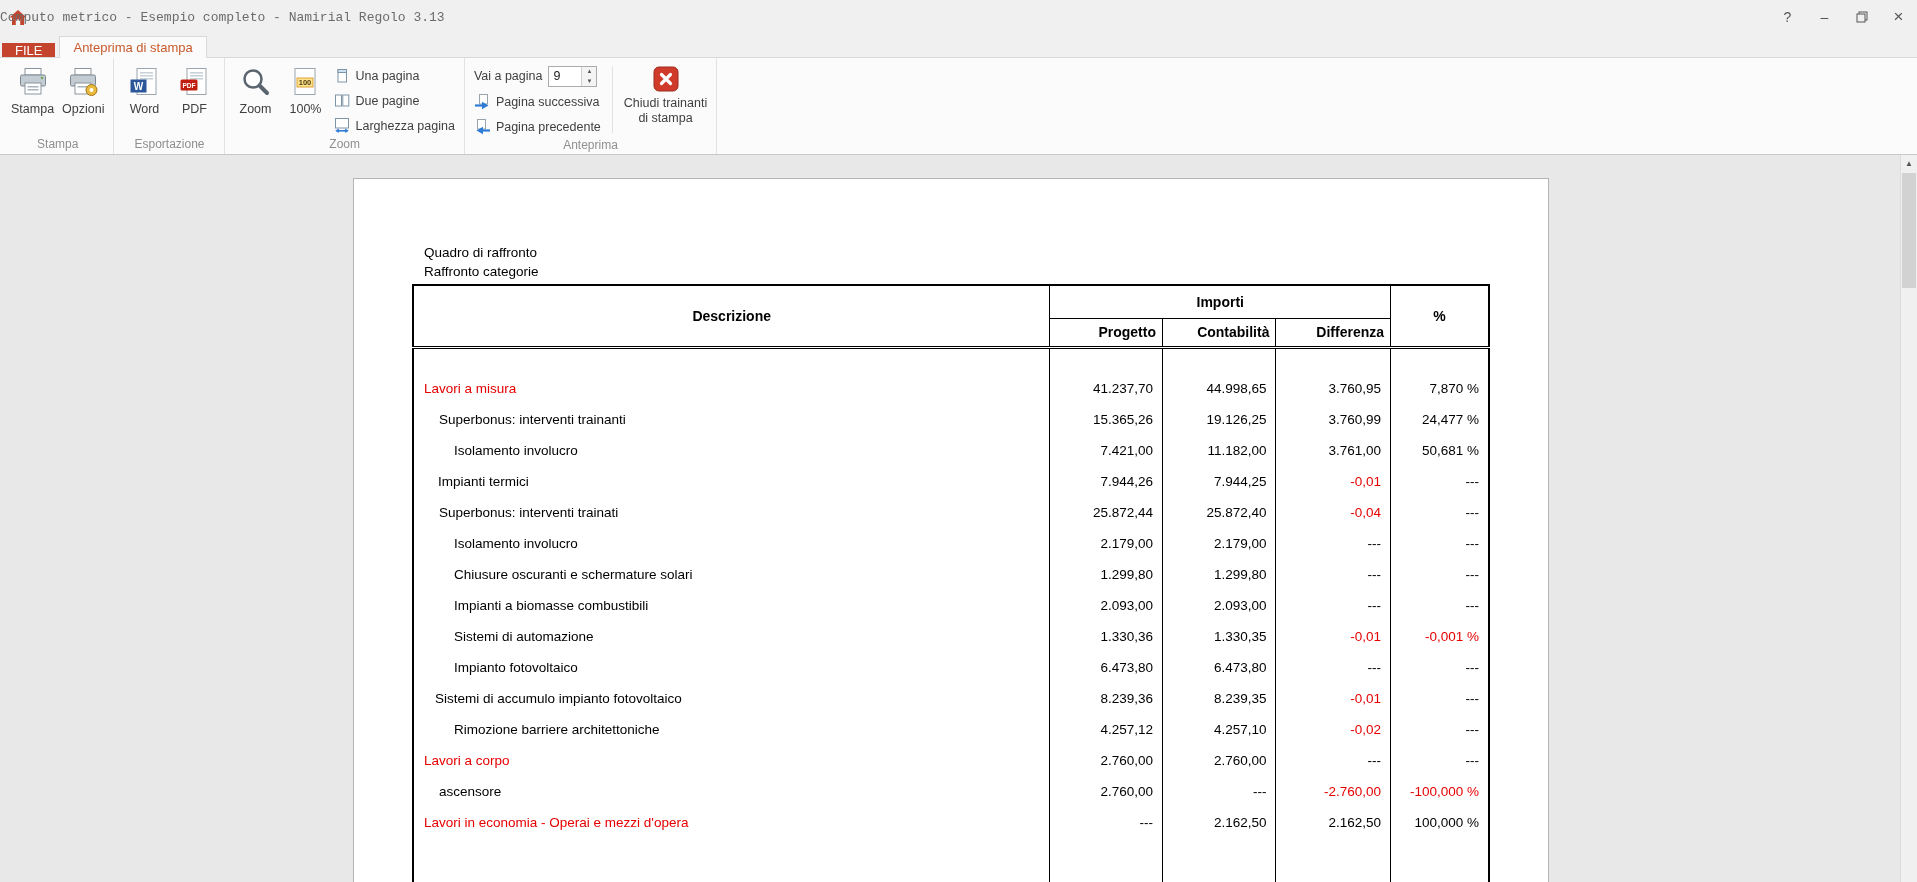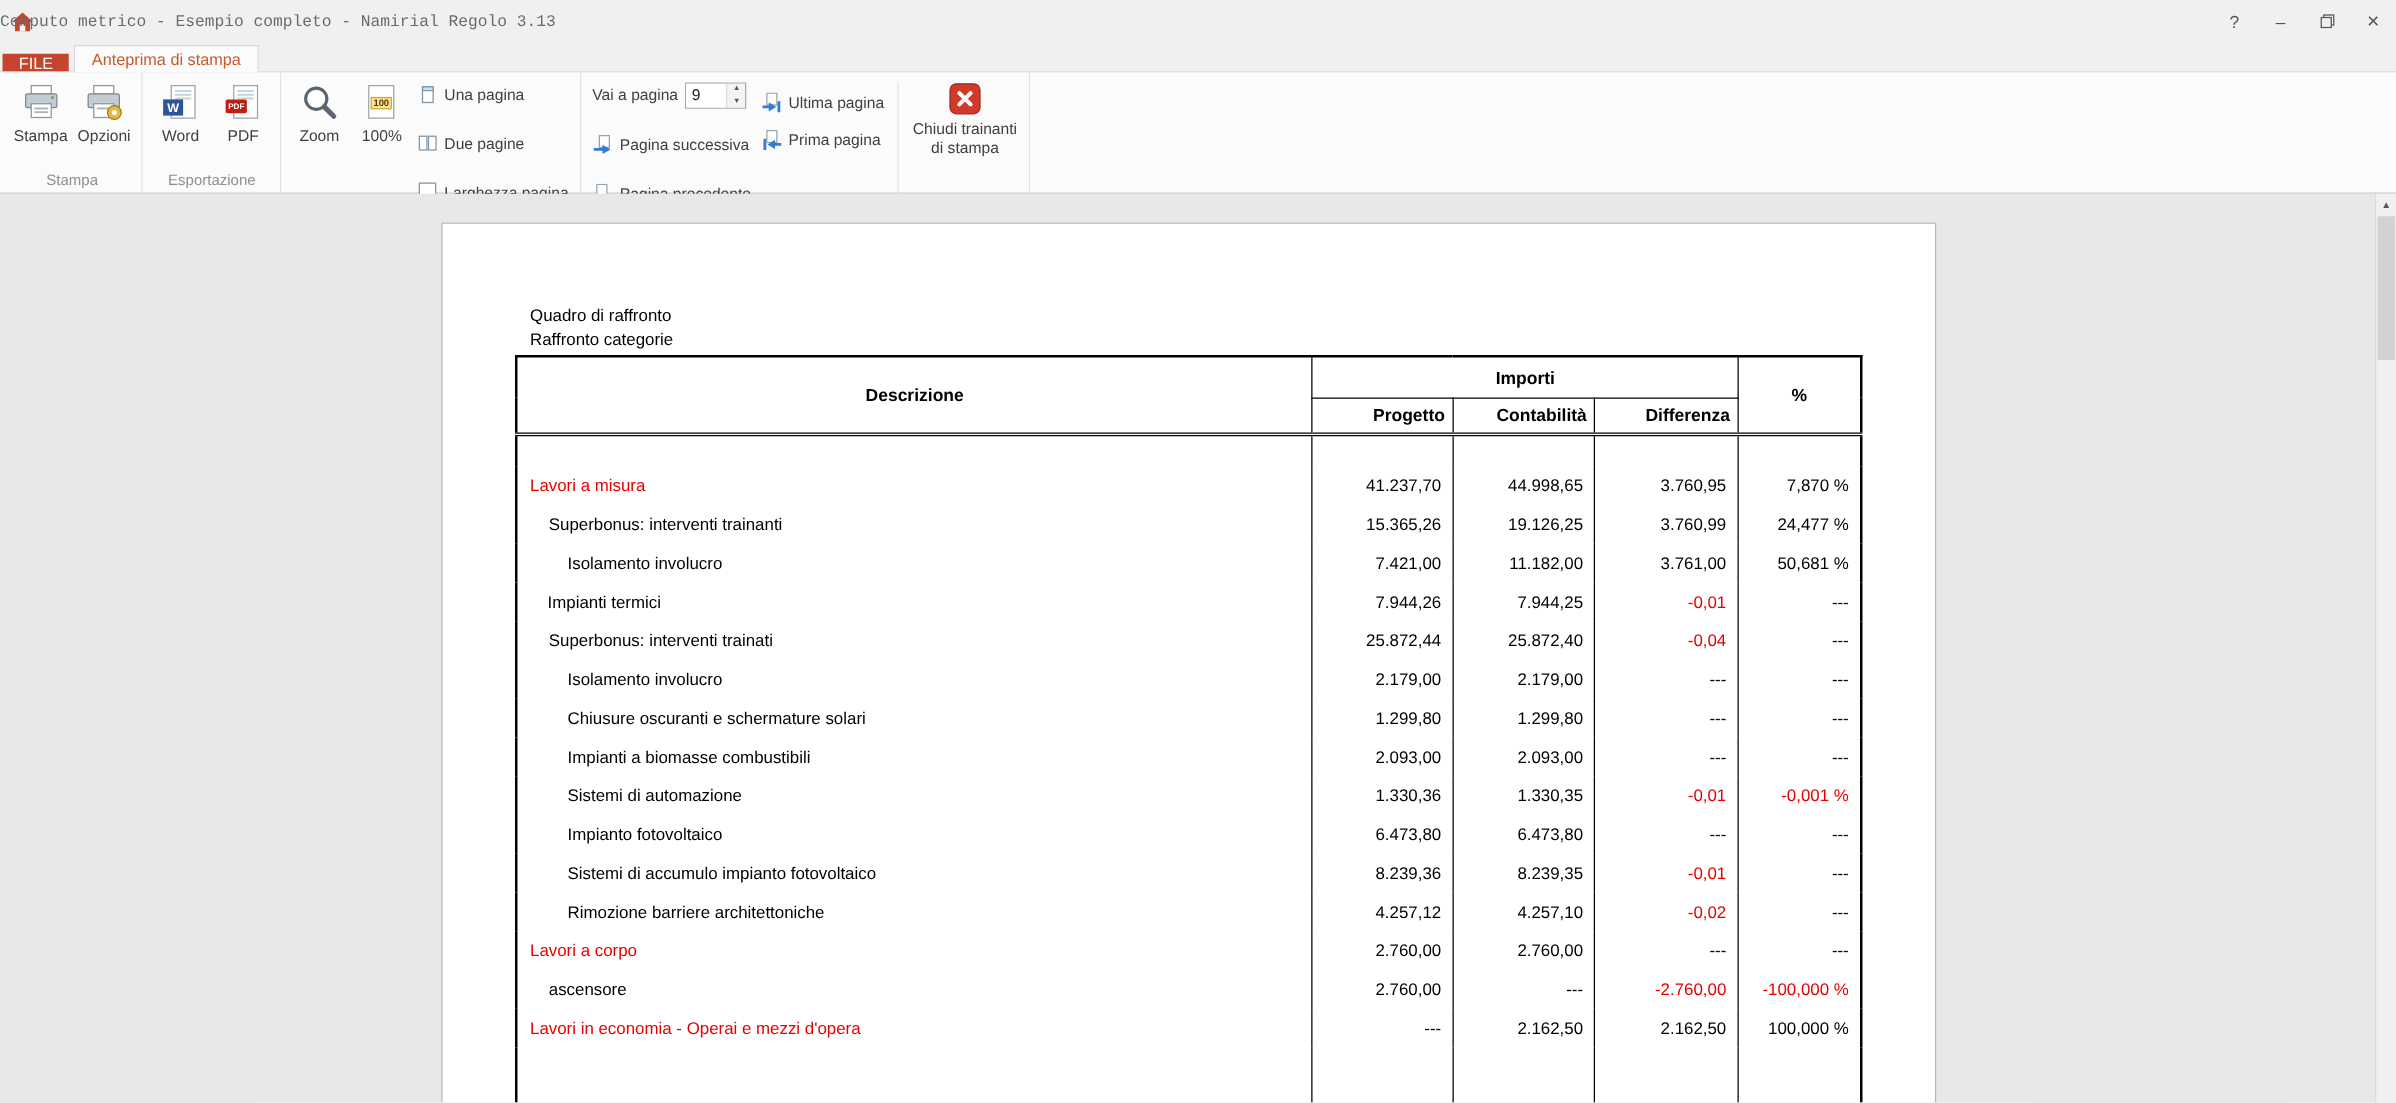--- a/index.html
+++ b/index.html
@@ -26,21 +26,21 @@
   .tab-file { background:var(--accent-red,#c5442e); color:#fff; margin-right:4px; }
   .tab-active { background:#fbfbfb; color:var(--active-tab-text,#c75a2c); border:1px solid #d9d9d9; border-bottom:none; margin-bottom:-1px; height:22px; }
   
   .ribbon { height:97px; background:#fbfbfb; border-bottom:1px solid #c9c9c9; display:flex; align-items:stretch; padding-left:2px; }
   .rgroup { display:flex; flex-direction:column; border-right:1px solid #e2e2e2; }
   .rgroup-content { flex:1; display:flex; align-items:stretch; padding:3px 5px 0 5px; }
   .rgroup-label { text-align:center; font-size:12px; color:#8f8f8f; padding:0 6px 3px 6px; }
   .big-btn { display:flex; flex-direction:column; align-items:center; min-width:50px; border:none; background:transparent; font:inherit; font-size:12.5px; color:#3f3f3f; padding:3px 4px 1px 4px; gap:2px; }
   .big-btn .bicon { height:36px; display:flex; align-items:center; justify-content:center; }
   .big-btn .blabel { line-height:15px; text-align:center; white-space:nowrap; }
-  .stack { display:flex; flex-direction:column; justify-content:flex-start; padding-top:3px; gap:16px; }
+  .stack { display:flex; flex-direction:column; justify-content:flex-start; padding-top:3px; gap:2px; }
   .small-btn { display:flex; align-items:center; gap:5px; border:none; background:transparent; font:inherit; font-size:12.5px; color:#3f3f3f; padding:2px 4px; height:23px; white-space:nowrap; }
   .goto-row { display:flex; align-items:center; gap:6px; padding:2px 4px; height:24px; }
   .goto-label { font-size:12.5px; color:#3f3f3f; white-space:nowrap; }
   .spinner { display:inline-flex; border:1px solid #ababab; background:#fff; height:21px; align-items:stretch; }
   .spinner input { width:32px; border:none; outline:none; font:inherit; font-size:12.5px; padding:0 4px; color:#222; }
   .spin-btns { display:flex; flex-direction:column; border-left:1px solid #cfcfcf; width:15px; }
   .spin-btn { flex:1; font-size:6px; line-height:6px; display:flex; align-items:center; justify-content:center; color:#555; border:none; background:#f4f4f4; padding:0; }
   .vsep { width:1px; background:#e2e2e2; margin:5px 7px; }
   .nav2 { padding-top:9px; gap:7px; }
   
@@ -239,40 +239,20 @@
           </svg>
           <span>Pagina successiva</span>
         </button>
         <button class="small-btn">
           <svg class="svgicon" width="17" height="16" viewBox="0 0 17 16">
             <rect x="3.5" y="0.5" width="8" height="9.5" fill="#fff" stroke="#97a4ae"></rect>
             <path d="M16 11.5 h-8" class="stroke-nav" stroke-width="2.2"></path>
             <path d="M9 7.8 L2.5 11.5 L9 15.2 Z" class="fill-nav"></path>
           </svg>
           <span>Pagina precedente</span>
-        </button>
-      </div>
-      <div class="stack nav2">
-        <button class="small-btn">
-          <svg class="svgicon" width="17" height="16" viewBox="0 0 17 16">
-            <rect x="4.5" y="0.5" width="8" height="9.5" fill="#fff" stroke="#97a4ae"></rect>
-            <path d="M1 11.5 h6" class="stroke-nav" stroke-width="2.2"></path>
-            <path d="M6 7.8 L12 11.5 L6 15.2 Z" class="fill-nav"></path>
-            <rect x="13" y="7" width="2.2" height="9" class="fill-nav"></rect>
-          </svg>
-          <span>Ultima pagina</span>
-        </button>
-        <button class="small-btn">
-          <svg class="svgicon" width="17" height="16" viewBox="0 0 17 16">
-            <rect x="4.5" y="0.5" width="8" height="9.5" fill="#fff" stroke="#97a4ae"></rect>
-            <path d="M16 11.5 h-6" class="stroke-nav" stroke-width="2.2"></path>
-            <path d="M11 7.8 L5 11.5 L11 15.2 Z" class="fill-nav"></path>
-            <rect x="1.8" y="7" width="2.2" height="9" class="fill-nav"></rect>
-          </svg>
-          <span>Prima pagina</span>
         </button>
       </div>
       <div class="vsep"></div>
       <button class="big-btn">
         <span class="bicon" style="height:30px">
           <svg class="svgicon" width="26" height="26" viewBox="0 0 26 26">
             <rect x="1" y="1" width="24" height="24" rx="5" class="fill-close" stroke="#9c2b1e"></rect>
             <path d="M8.5 8.5 L17.5 17.5 M17.5 8.5 L8.5 17.5" stroke="#fff" stroke-width="3.2" stroke-linecap="round"></path>
           </svg>
         </span>
@@ -383,21 +363,21 @@
               <td class="num red">-0,001 %</td>
             </tr>
             <tr>
               <td class="c-desc" style="padding-left: 40px;">Impianto fotovoltaico</td>
               <td class="num">6.473,80</td>
               <td class="num">6.473,80</td>
               <td class="num">---</td>
               <td class="num">---</td>
             </tr>
             <tr>
-              <td class="c-desc" style="padding-left: 40px;">Sistemi di accumulo impianto fotovoltaico</td>
+              <td class="c-desc" style="padding-left: 21px;">Sistemi di accumulo impianto fotovoltaico</td>
               <td class="num">8.239,36</td>
               <td class="num">8.239,35</td>
               <td class="num red">-0,01</td>
               <td class="num">---</td>
             </tr>
             <tr>
               <td class="c-desc" style="padding-left: 40px;">Rimozione barriere architettoniche</td>
               <td class="num">4.257,12</td>
               <td class="num">4.257,10</td>
               <td class="num red">-0,02</td>

